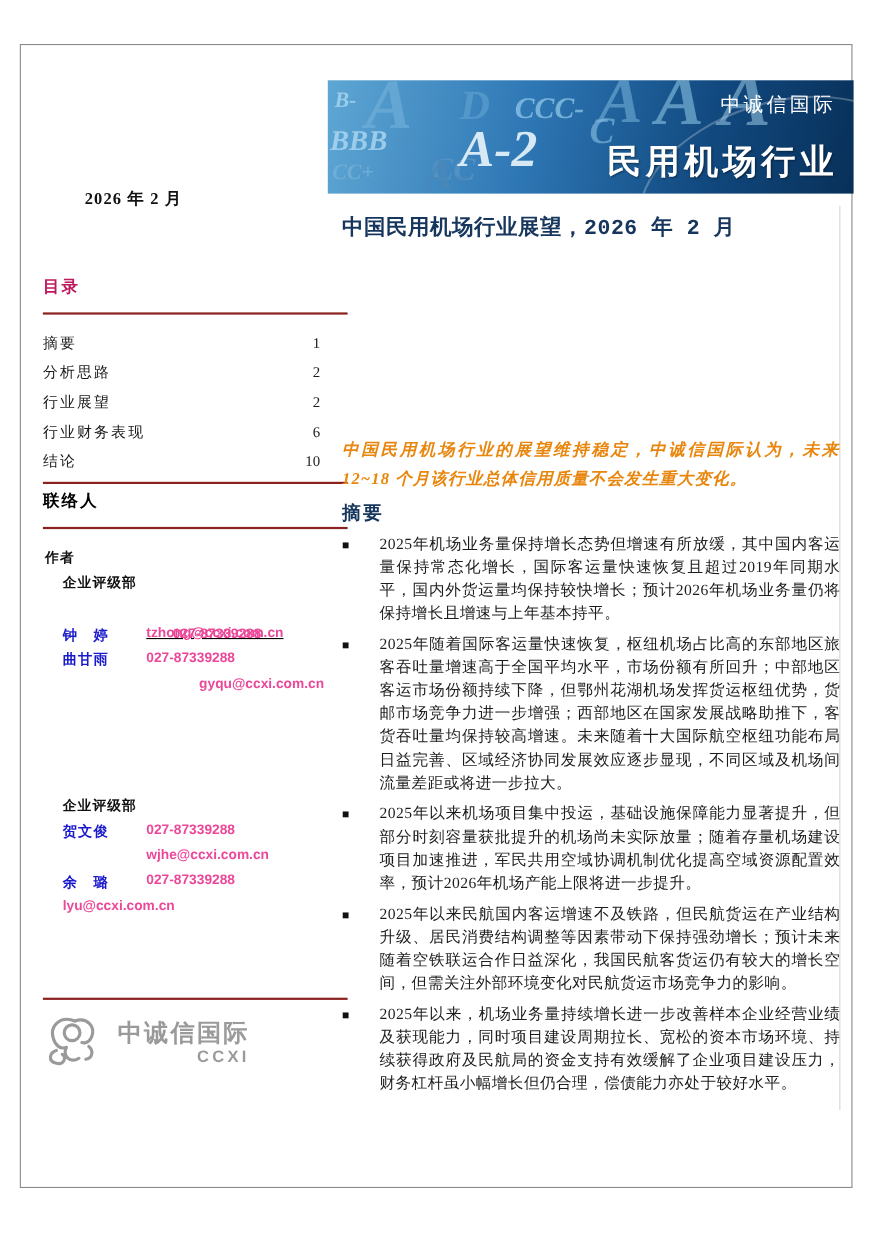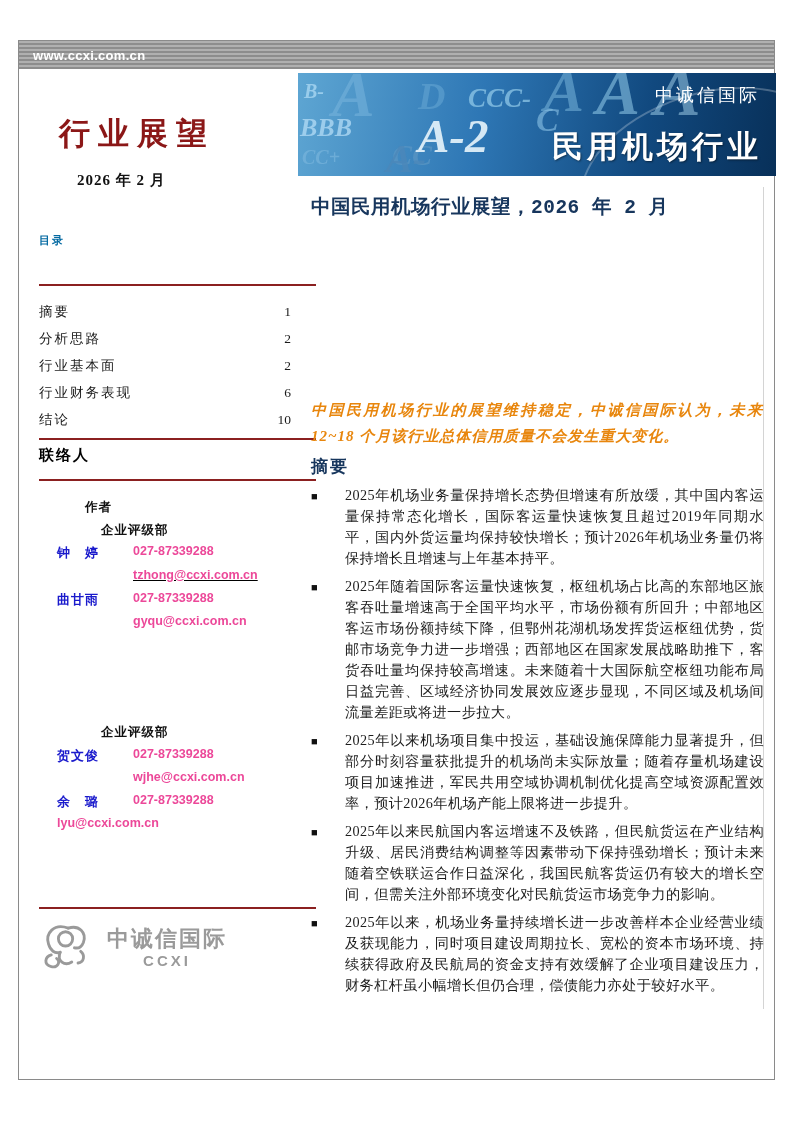--- a/index.html
+++ b/index.html
@@ -63,46 +63,46 @@
     font-family:"Liberation Serif", serif; letter-spacing:4px; text-shadow:1px 1px 2px rgba(0,0,0,.45);
   }
 
   
   .redline { position:absolute; left:20px; width:277px; height:2px; background:#8b2020; }
   .rl-toc-top { top:243px; }
   .rl-toc-bottom { top:397px; }
   .rl-contacts { top:438px; }
   .rl-logo { top:866px; }
 
-  .toc-title { position:absolute; left:20px; top:192px; font-size:11px; font-weight:bold; color:#0369a1; letter-spacing:2px; }
+  .toc-title { position:absolute; left:20px; top:210px; font-size:15px; font-weight:bold; color:#be185d; letter-spacing:2px; }
   .toc-list { position:absolute; left:20px; top:262px; width:262px; }
   .toc-row {
     display:flex; justify-content:space-between; align-items:baseline;
     font-family:"Liberation Serif", serif; font-size:13.5px; color:#1a1a1a;
     height:27px; letter-spacing:2px; cursor:pointer;
   }
   .toc-row .pg { letter-spacing:0; padding-right:10px; }
 
   .contacts-title { position:absolute; left:20px; top:405px; font-size:15px; font-weight:bold; color:#000; letter-spacing:2px; }
-  .c-label { position:absolute; font-size:12.5px; font-weight:bold; color:#111; letter-spacing:1px;margin-left:44px; }
+  .c-label { position:absolute; font-size:12.5px; font-weight:bold; color:#111; letter-spacing:1px; }
   .lbl-authors { left:22px; top:458px; }
   .lbl-dept { left:38px; top:481px; }
   .lbl-others { left:38px; top:683px; }
   .c-row { position:absolute; left:38px; width:250px; display:flex; }
   .c-row .nm { width:76px; font-size:13px; font-weight:bold; color:#1a1acc; letter-spacing:1px; }
   .c-row .ph, .c-row .em { font-size:12.5px; font-weight:bold; color:#ec4899; }
   .c-row .em { cursor:pointer; }
-  .cr1 { top:503px; } .cr1e { top:527px;text-decoration:underline; } .cr2 { top:550px; } .cr2e { top:573px; }
+  .cr1 { top:528px;gap:24px; } .cr1e { top:527px;text-decoration:underline; } .cr2 { top:550px; } .cr2e { top:573px;gap:48px; }
   .or1 { top:706px; } .or1e { top:729px; } .or2 { top:752px; } .or2e { top:775px;flex-direction:column; }
   .c-row .spacer { width:76px; }
 
   .logo-block { position:absolute; left:22px; top:880px; display:flex; align-items:center; }
   .logo-text { margin-left:8px; color:#9a9a9a; }
   .logo-cn { font-size:22px; font-weight:bold; letter-spacing:2px; font-family:"Liberation Serif", serif; }
-  .logo-en { font-size:15px; font-weight:bold; letter-spacing:3px; text-align:center; margin-top:-2px; }
+  .logo-en { font-size:15px; font-weight:bold; letter-spacing:3px; text-align:right; margin-top:-2px; }
 
   
   .vline-right { position:absolute; left:744px; top:146px; width:1px; height:822px; background:#d4d4d4; }
   .main-title {
     position:absolute; left:292px; top:152px; width:452px;
     font-size:19.5px; font-weight:bold; color:#17365d; letter-spacing:.5px;font-family:Liberation Mono, monospace;
   }
   .lead {
     position:absolute; left:292px; top:190px; width:452px;
     font-size:15.5px; font-weight:bold; color:#17365d; line-height:27px;
@@ -122,25 +122,21 @@
   .bullet .tx {
     flex:1; font-family:"Liberation Serif", serif; font-size:14.2px; color:#1c1c1c;
     line-height:21px; text-align:justify; letter-spacing:.4px;
   }
 </style>
 </head>
 <body>
 
 <div class="page-box">
 
-  <div class="urlbar">
-    <span>www.ccxi.com.cn</span>
-  </div>
-
-  <div class="report-type">行业展望</div>
+
   <div class="report-date">2026 年 2 月</div>
 
   <div class="banner">
     <div class="swoosh"></div>
     <span class="bl bl0">B-</span>
     <span class="bl bl1">A</span>
     <span class="bl bl2">D</span>
     <span class="bl bl3">CCC-</span>
     <span class="bl bl4">A</span>
     <span class="bl bl5">A</span>
@@ -160,21 +156,21 @@
   <div class="toc-list">
     <div class="toc-row">
       <span>摘要</span>
       <span class="pg">1</span>
     </div>
     <div class="toc-row">
       <span>分析思路</span>
       <span class="pg">2</span>
     </div>
     <div class="toc-row">
-      <span>行业基本面</span>
+      <span>行业展望</span>
       <span class="pg">2</span>
     </div>
     <div class="toc-row">
       <span>行业财务表现</span>
       <span class="pg">6</span>
     </div>
     <div class="toc-row">
       <span>结论</span>
       <span class="pg">10</span>
     </div>

